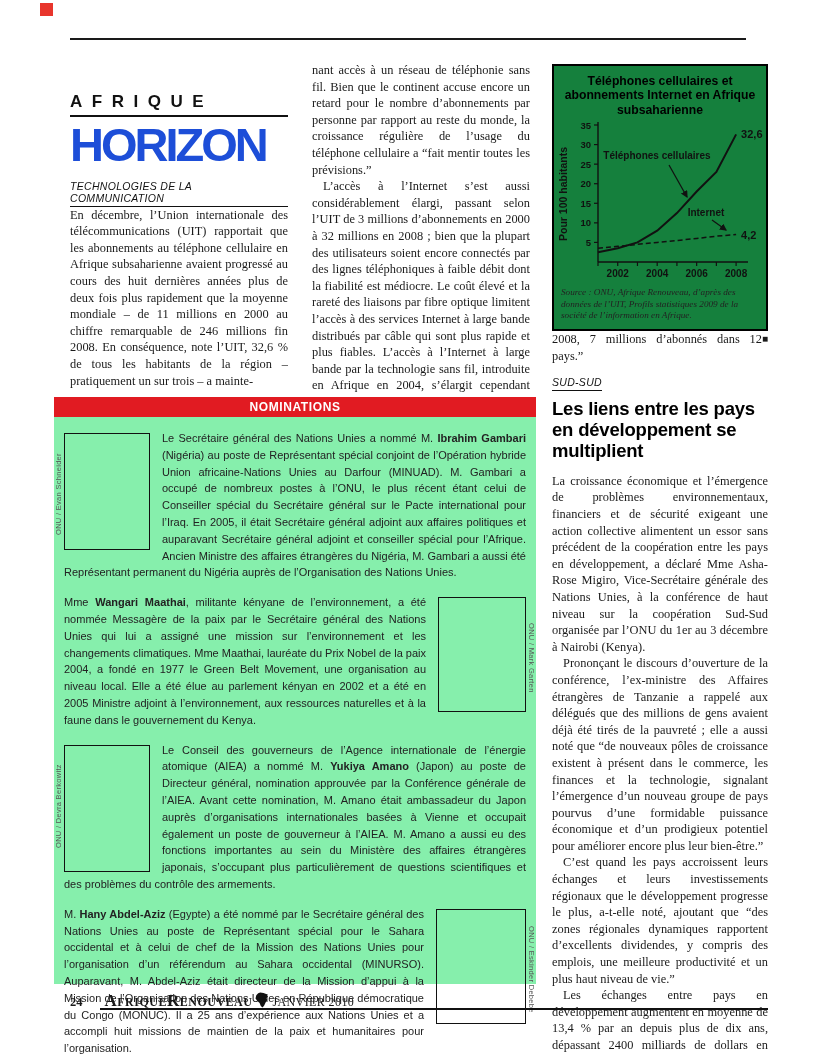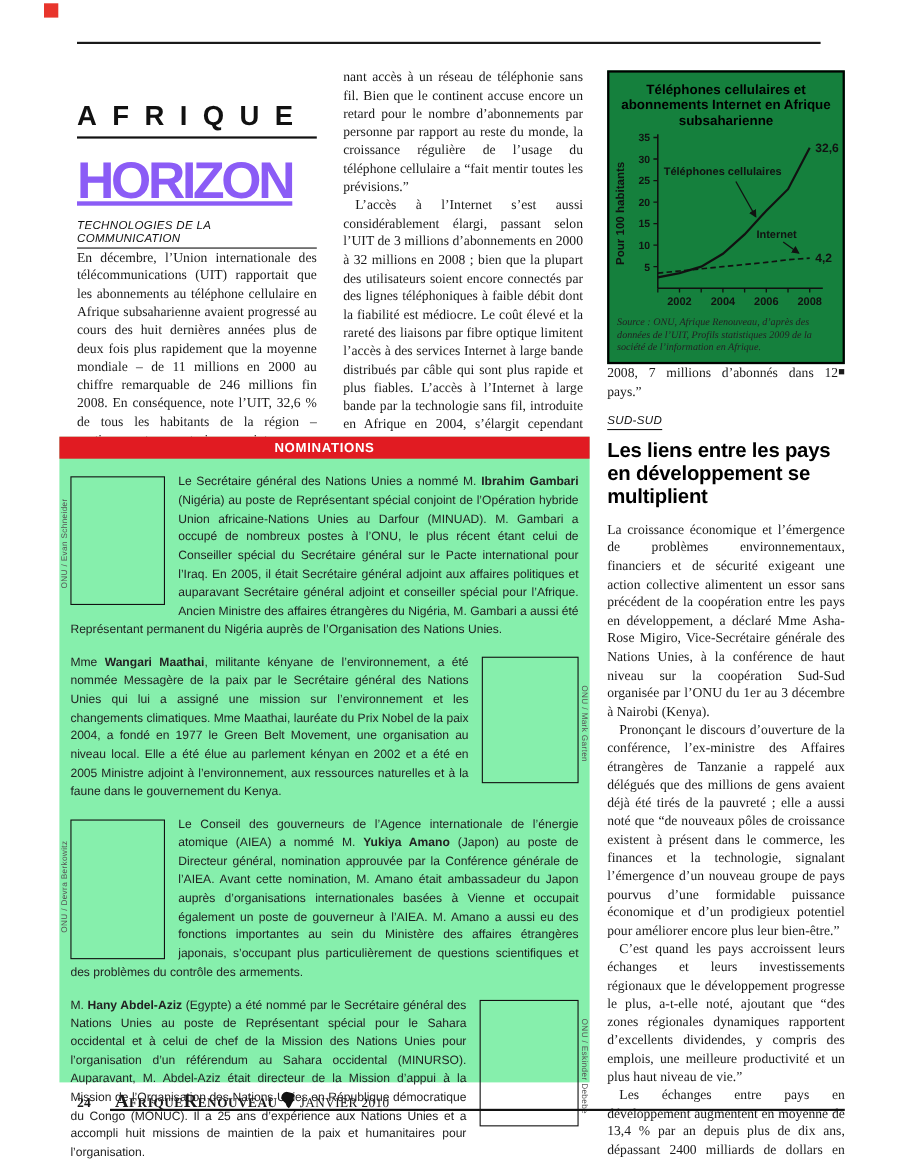--- a/index.html
+++ b/index.html
@@ -8,25 +8,25 @@
   .reg-square{position:absolute;left:40px;top:3px;width:13px;height:13px;background:#e8352c;}
   .top-rule{position:absolute;left:70px;top:38px;width:676px;height:2px;background:#1a1a1a;}
 
   .col{position:absolute;width:218px;}
   .col1{left:70px;top:58px;}
   .col2{left:312px;top:62px;}
   .col3{left:552px;top:64px;width:216px;}
 
   
   .masthead{margin-top:34px;}
-  .masthead-top{font-family:"Liberation Sans",sans-serif;font-weight:600;font-size:25px;
+  .masthead-top{font-family:"Liberation Sans",sans-serif;font-weight:600;font-size:17px;
     letter-spacing:0.56em;white-space:nowrap;overflow:hidden;width:218px;
     border-bottom:2px solid #111;padding-bottom:3px;color:#111;}
   .masthead-main{font-family:"Liberation Sans",sans-serif;font-weight:bold;font-size:47px;
-    letter-spacing:-3px;line-height:0.95;color:#8b5cf6;margin-top:16px;text-decoration:underline;}
+    letter-spacing:-3px;line-height:0.95;color:#1d4ed8;margin-top:6px;}
 
   .kicker{display:inline-block;font-family:"Liberation Sans",sans-serif;font-size:10.5px;
     letter-spacing:0.3px;color:#111;border-bottom:1px solid #111;padding-bottom:2px;
     margin:12px 0 0 0;font-style:italic;}
   .headline{font-family:"Liberation Sans",sans-serif;font-weight:bold;font-size:18.5px;
     line-height:1.13;letter-spacing:-0.2px;color:#000;margin:8px 0 11px 0;}
 
   p.body{font-size:12.4px;line-height:16.6px;text-align:justify;margin:0;}
   p.body.indent{text-indent:11px;}
   p.body + p.body{margin-top:0;}

